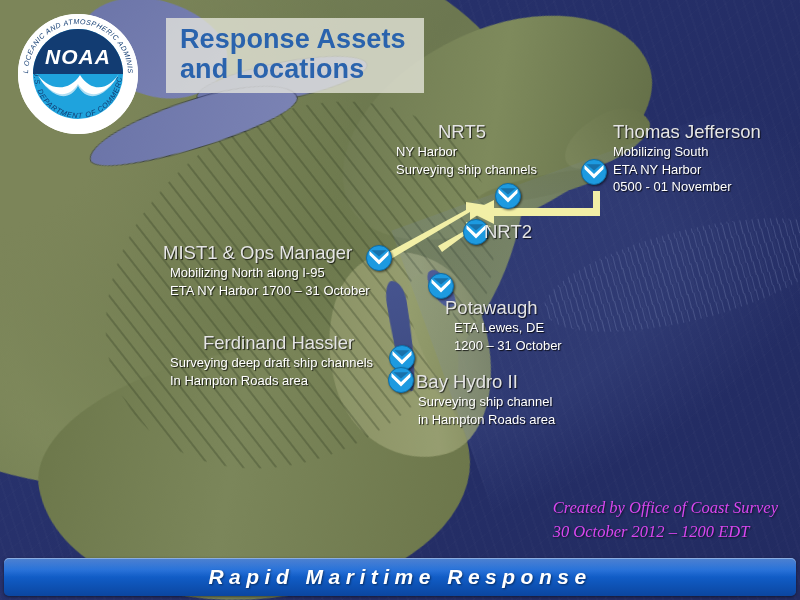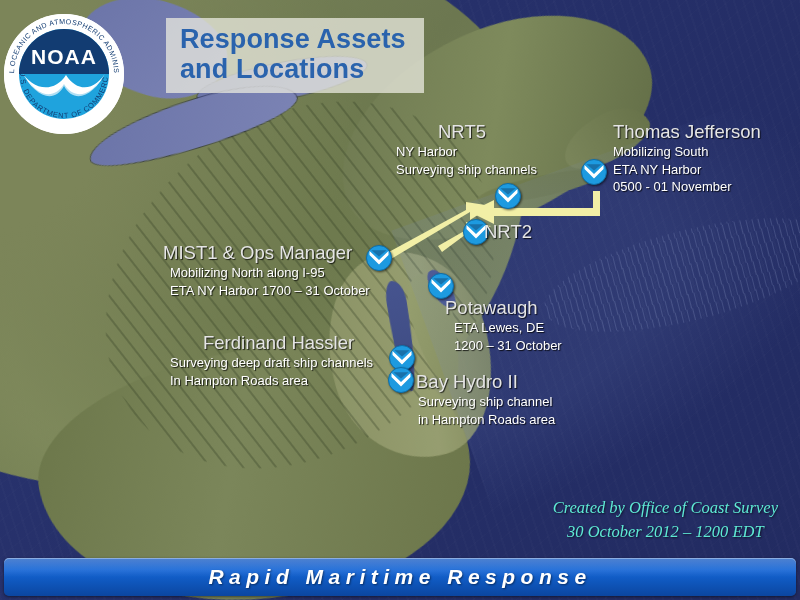--- a/index.html
+++ b/index.html
@@ -95,21 +95,21 @@
   
   #shelf{position:absolute;left:430px;top:150px;width:420px;height:300px;
     background:radial-gradient(ellipse at 10% 35%, rgba(120,140,200,.13) 0 40%, rgba(0,0,0,0) 72%);
     transform:rotate(-20deg);}
   #shelf2{position:absolute;left:540px;top:230px;width:300px;height:90px;
     opacity:.20;transform:rotate(-14deg);
     background:repeating-linear-gradient(86deg, rgba(180,195,235,.9) 0 1px, rgba(0,0,0,0) 1px 6px);
     filter:blur(.6px);border-radius:50%;}
 
   
-  #noaa-logo{position:absolute;left:2px;top:12px;width:124px;height:124px;}
+  #noaa-logo{position:absolute;left:16px;top:12px;width:124px;height:124px;font-style:italic;}
   #noaa-logo svg{display:block;}
 
   
   #title-panel{position:absolute;left:166px;top:18px;
     background:rgba(233,233,222,.76);
     padding:6px 18px 9px 14px;}
   #title-panel .t{color:#2a63ad;font-size:27px;font-weight:bold;line-height:1.12;
     letter-spacing:.1px;white-space:pre-line;}
 
   
@@ -121,22 +121,22 @@
   .asset.right .name,.asset.right .desc{text-align:left;}
 
   
   .marker{position:absolute;width:28px;height:28px;}
   .marker svg{display:block;filter:drop-shadow(1px 1px 1px rgba(0,0,0,.6));}
 
   
   #arrows{position:absolute;inset:0;pointer-events:none;}
 
   
-  #credit{position:absolute;right:22px;bottom:56px;text-align:center;
-    color:#5eead4;font-family:"Liberation Serif",serif;font-style:italic;
+  #credit{position:absolute;right:22px;bottom:56px;text-align:left;
+    color:#d946ef;font-family:"Liberation Serif",serif;font-style:italic;
     font-size:16.5px;line-height:1.45;white-space:pre-line;
     text-shadow:1px 1px 2px rgba(0,0,0,.6);}
 
   
   #banner{position:absolute;left:4px;right:4px;bottom:4px;height:38px;
     border-radius:5px;
     background:linear-gradient(180deg,#1d5fc4 0%,#1666d6 30%,#0f57bd 62%,#0b46a0 100%);
     box-shadow:inset 0 1px 0 rgba(255,255,255,.35), 0 1px 3px rgba(0,0,0,.5);
     display:flex;align-items:center;justify-content:center;}
   #banner .txt{color:#ffffff;font-size:21px;font-style:italic;font-weight:bold;

